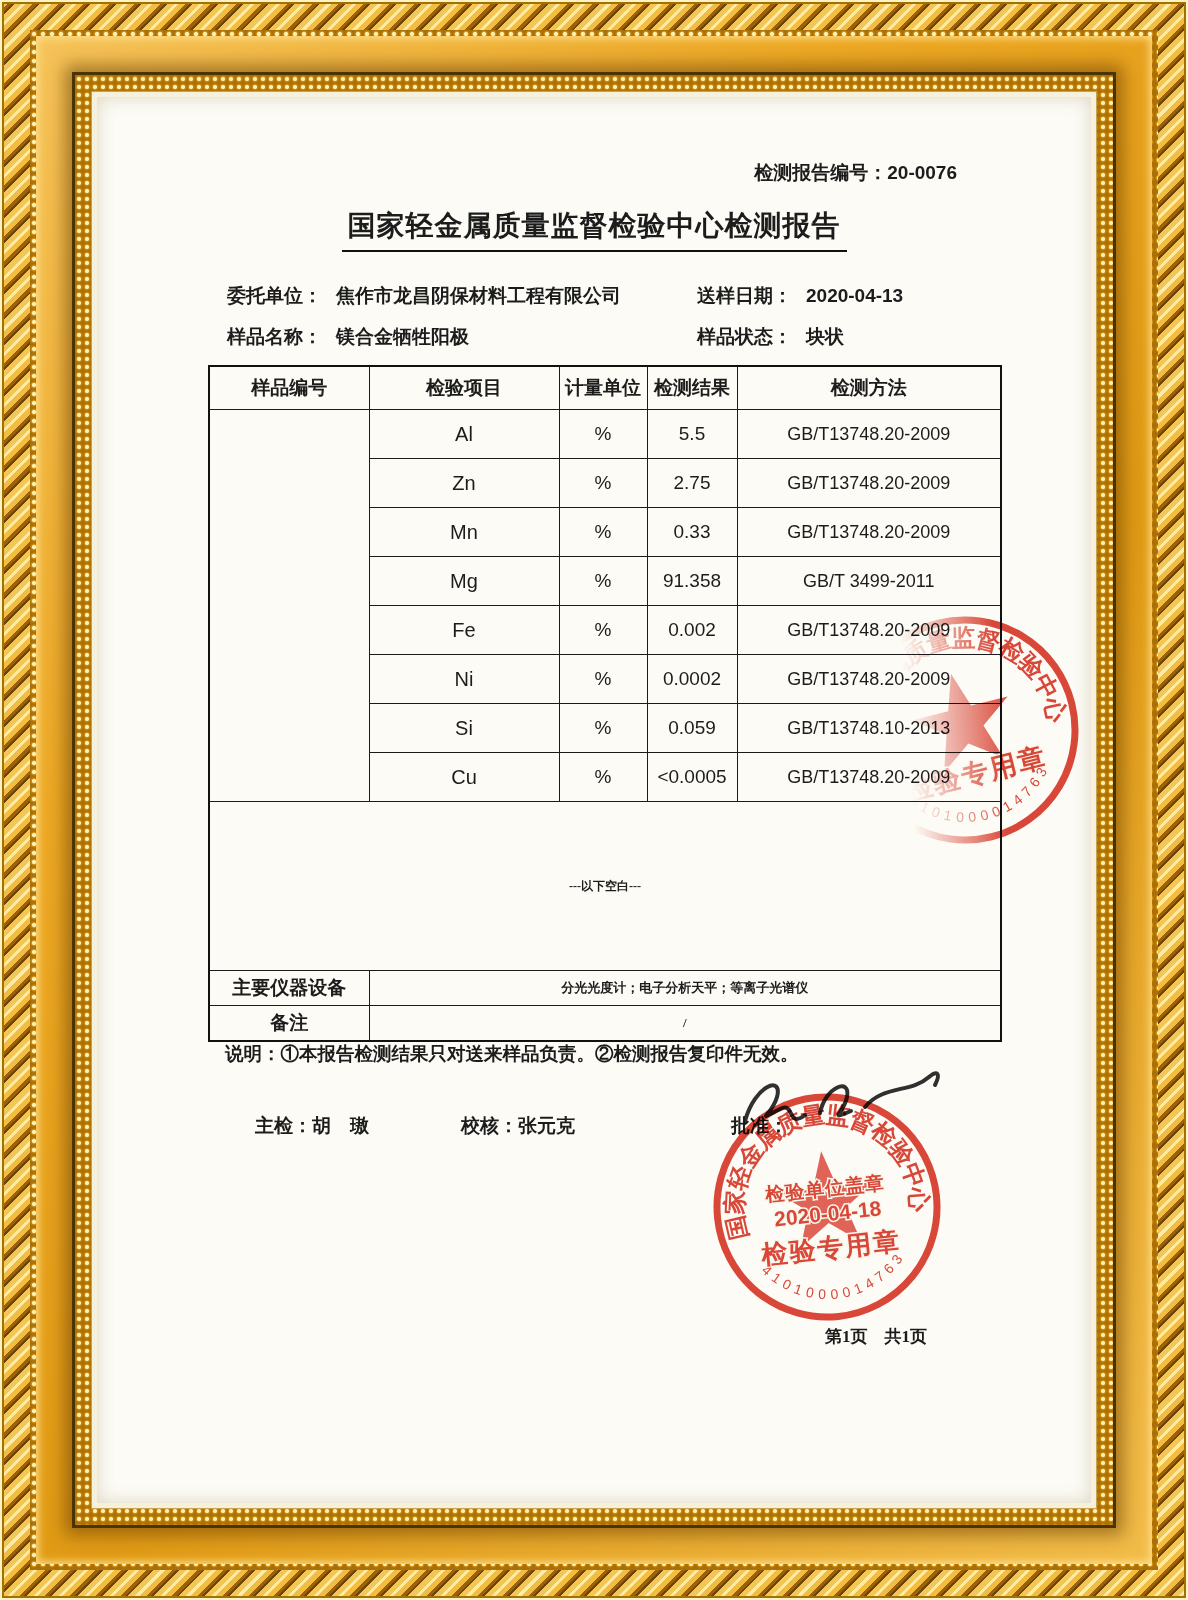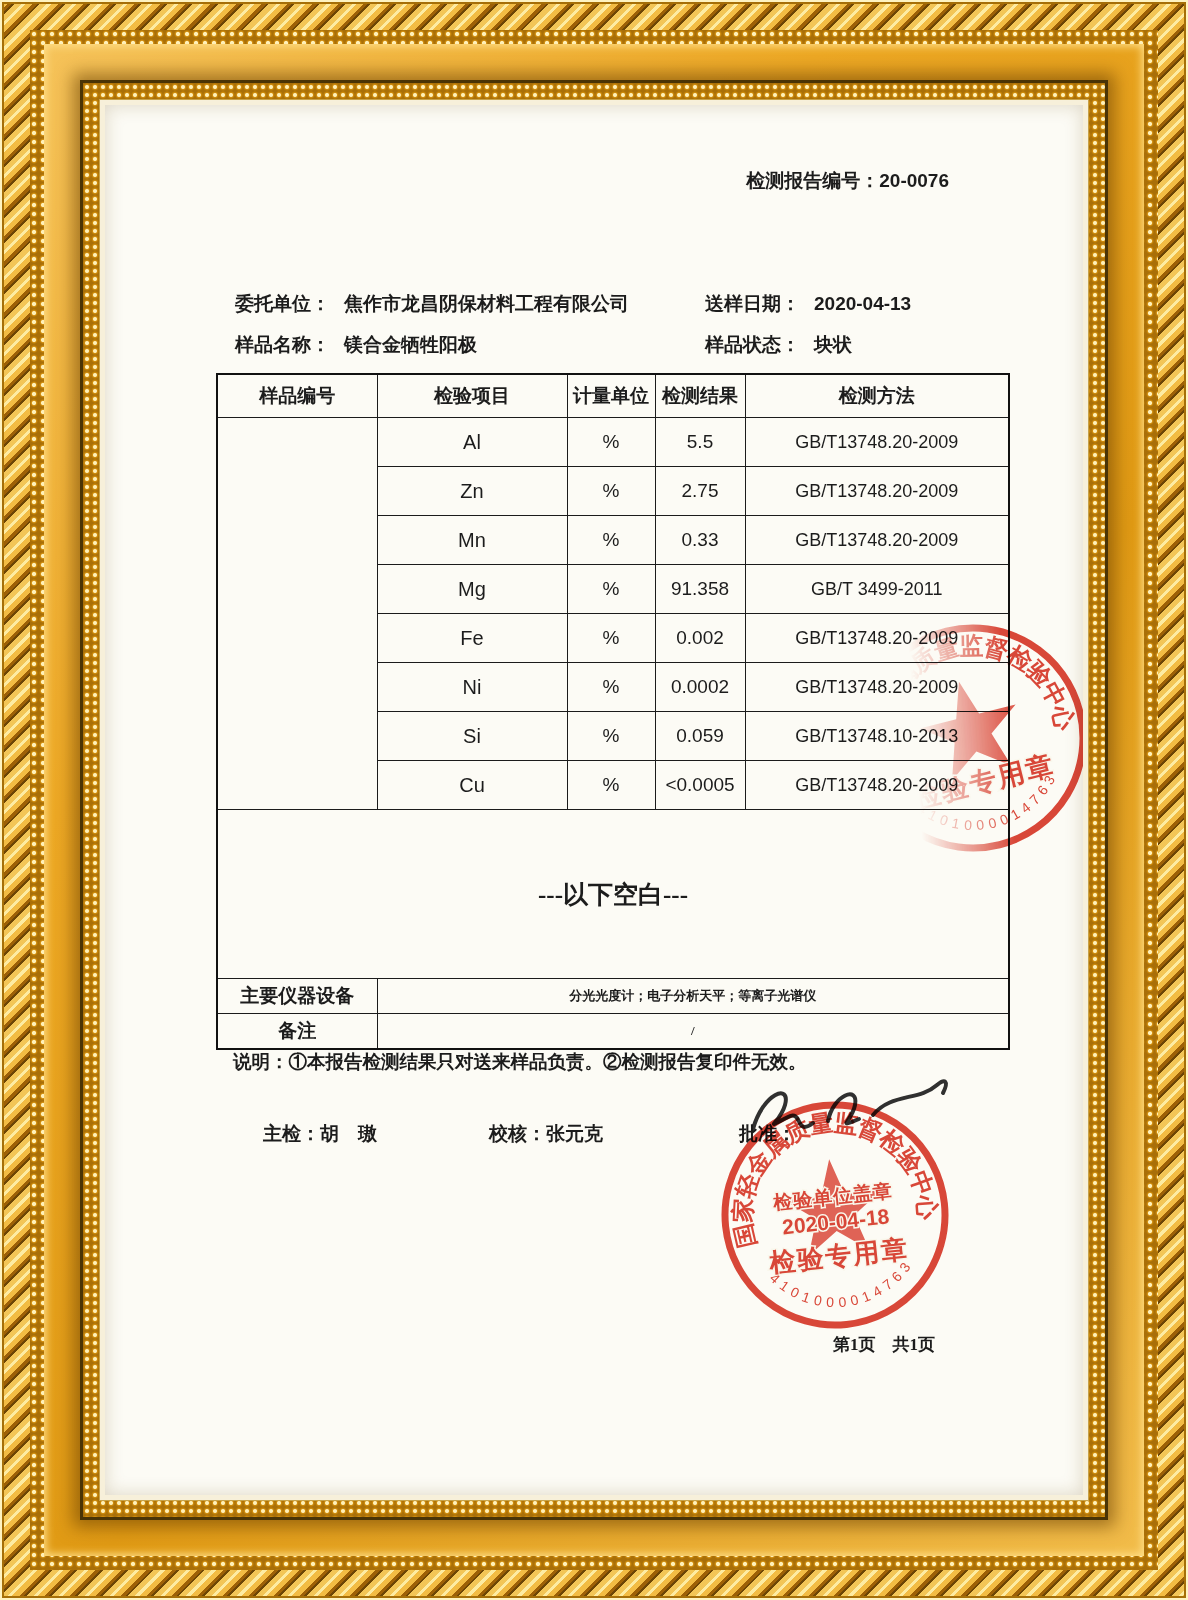--- a/index.html
+++ b/index.html
@@ -6,21 +6,21 @@
   .scene{width:1188px;height:1600px;position:relative;font-family:"Liberation Serif",serif;}
 
   
   .f1{width:100%;height:100%;box-sizing:border-box;padding:30px;
       background-color:#d99a16;
       background-image:repeating-linear-gradient(135deg,
         rgba(255,240,170,.95) 0 3px, rgba(244,190,70,.95) 3px 8px,
         rgba(150,90,5,.9) 8px 11px, rgba(90,55,2,.85) 11px 13px,
         rgba(244,200,90,.95) 13px 18px);
       box-shadow:inset 0 0 0 2px #fff3c0, inset 0 0 0 4px #a56f08;}
-  .f2{width:100%;height:100%;box-sizing:border-box;padding:14px;
+  .f2{width:100%;height:100%;box-sizing:border-box;padding:6px;
       background-color:#e8a91d;
       background-image:radial-gradient(circle at 4px 4px, #fff0b8 0 1.6px, #d08c0c 2.6px, #a96f08 4px);
       background-size:9px 9px;}
   .f3{width:100%;height:100%;box-sizing:border-box;padding:36px;
       background:linear-gradient(135deg,#f6c35a 0%,#eda824 30%,#e09a14 60%,#f2bc4a 100%);
       box-shadow:inset 0 0 8px 2px #ffe08a;}
   .f4{width:100%;height:100%;box-sizing:border-box;padding:3px;background:#4a3406;
       box-shadow:0 0 16px 7px rgba(100,60,0,.55);}
   .f5{width:100%;height:100%;box-sizing:border-box;padding:16px;
       background-color:#e3a21c;
@@ -50,29 +50,29 @@
 
   table.rpt{position:absolute;left:111px;top:268px;width:792px;border-collapse:collapse;
             table-layout:fixed;background:transparent;}
   table.rpt td,table.rpt th{border:1.6px solid #1b1b1b;text-align:center;vertical-align:middle;
             padding:0;color:#1c1c1c;}
   table.rpt{border:2.5px solid #111;}
   th.hdr{font-size:19px;font-weight:bold;height:42px;font-family:"Liberation Serif",serif;}
   td.item{font-family:Liberation Sans, sans-serif;font-size:20px;height:48px;}
   td.unit,td.result{font-family:"Liberation Sans",sans-serif;font-size:19px;}
   td.method{font-family:"Liberation Sans",sans-serif;font-size:18px;}
-  td.blankrow{height:168px;vertical-align:top;font-size:25px;padding-top:10px;font-weight:600;}
+  td.blankrow{height:168px;vertical-align:top;font-size:12px;padding-top:10px;font-weight:600;}
   td.lblcell{font-size:19px;font-weight:bold;height:34px;}
   td.valcell{text-align:left;padding-left:14px;font-size:13px;font-weight:600;}
 
   .note{position:absolute;left:128px;top:944px;font-size:18.5px;font-weight:600;}
 
   .sig-row{position:absolute;top:1016px;left:0;width:100%;font-size:19px;font-weight:600;}
   .sig-insp{position:absolute;left:158px;}
-  .sig-rev{position:absolute;left:364px;margin-left:20px;}
+  .sig-rev{position:absolute;left:364px;}
   .sig-app{position:absolute;left:634px;}
 
   .scrawl{position:absolute;left:628px;top:966px;width:230px;height:84px;}
 
   .stamp{position:absolute;width:250px;height:250px;mix-blend-mode:multiply;opacity:.93;}
   .stamp-bottom{left:605px;top:985px;transform:rotate(-6deg);}
   .stamp-side{left:743px;top:508px;transform:rotate(-14deg);
       -webkit-mask-image:linear-gradient(100deg,transparent 30%,rgba(0,0,0,.55) 48%,#000 62%);
       mask-image:linear-gradient(100deg,transparent 30%,rgba(0,0,0,.55) 48%,#000 62%);}
   .stamp text{fill:#d93a2b;}
@@ -89,20 +89,23 @@
    <div class="f3">
     <div class="f4">
      <div class="f5">
       <div class="f6">
        <div class="paper">
 
         <div class="report-no">
           <span>检测报告编号：</span><span class="num">20-0076</span>
         </div>
 
+        <div class="title-wrap">
+          <span class="title">国家轻金属质量监督检验中心检测报告</span>
+        </div>
 
         <div class="meta-row r1">
           <span class="meta-left">
             <span>委托单位：</span><span class="meta-val">焦作市龙昌阴保材料工程有限公司</span>
           </span>
           <span class="meta-right">
             <span>送样日期：</span><span class="meta-val latin">2020-04-13</span>
           </span>
         </div>
 

